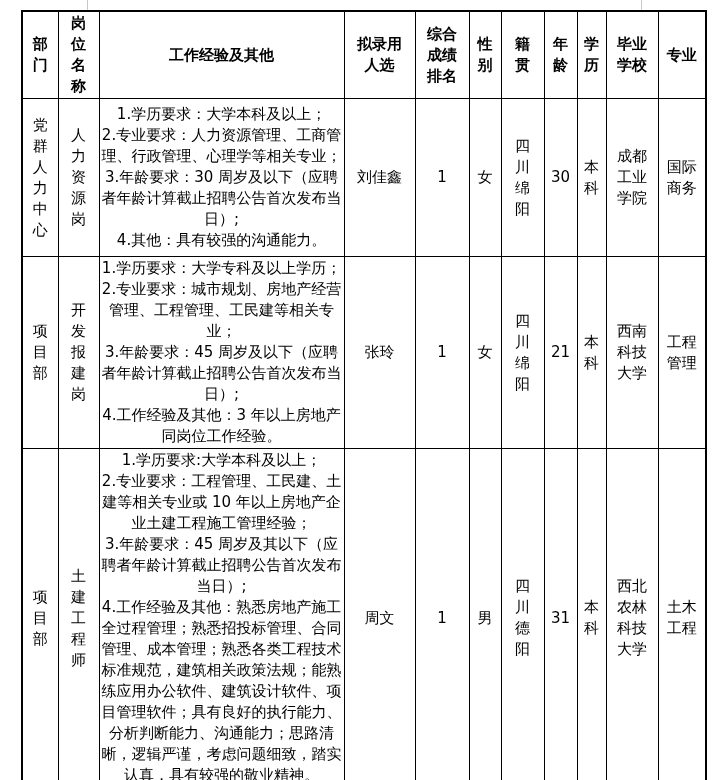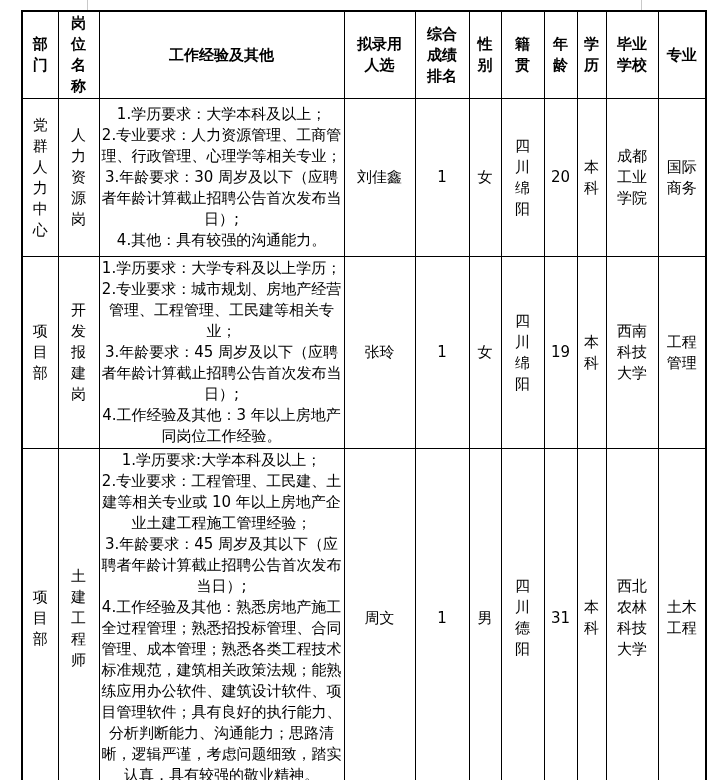--- a/index.html
+++ b/index.html
@@ -124,21 +124,21 @@
 2.专业要求：人力资源管理、工商管理、行政管理、心理学等相关专业；
 3.年龄要求：30 周岁及以下（应聘者年龄计算截止招聘公告首次发布当日）;
 4.其他：具有较强的沟通能力。</td>
         <td>刘佳鑫</td>
         <td>1</td>
         <td>女</td>
         <td>四
 川
 绵
 阳</td>
-        <td>20</td>
+        <td>30</td>
         <td>本
 科</td>
         <td>成都
 工业
 学院</td>
         <td>国际
 商务</td>
       </tr>
       <tr class="r1">
         <td>项
@@ -153,21 +153,21 @@
 2.专业要求：城市规划、房地产经营管理、工程管理、工民建等相关专业；
 3.年龄要求：45 周岁及以下（应聘者年龄计算截止招聘公告首次发布当日）;
 4.工作经验及其他：3 年以上房地产同岗位工作经验。</td>
         <td>张玲</td>
         <td>1</td>
         <td>女</td>
         <td>四
 川
 绵
 阳</td>
-        <td>19</td>
+        <td>21</td>
         <td>本
 科</td>
         <td>西南
 科技
 大学</td>
         <td>工程
 管理</td>
       </tr>
       <tr class="r2">
         <td>项

